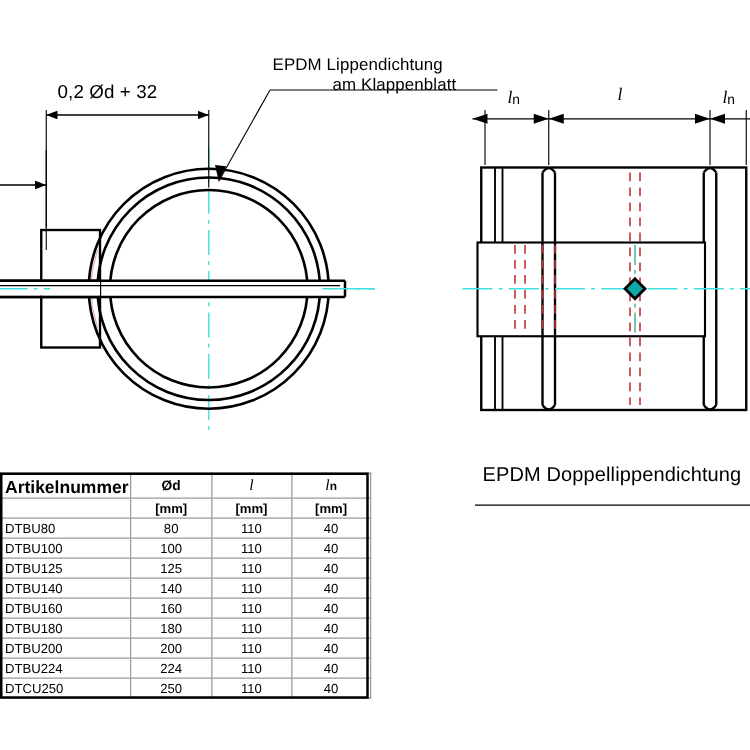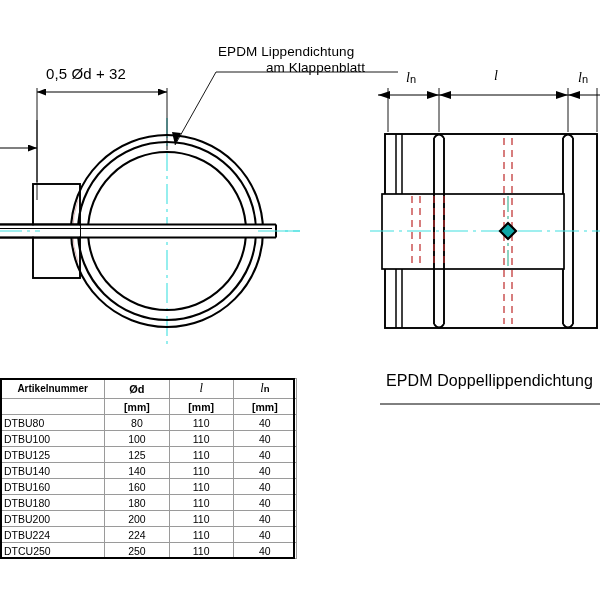--- a/index.html
+++ b/index.html
@@ -109,21 +109,21 @@
   table.spec col.c3 { width: 63px; }
 
   table.spec tr.hrow td {
     text-align: center;
     font-weight: bold;
     font-size: 11px;
     height: 19px;
   }
   table.spec tr.hrow td.first {
     text-align: center;
-    font-size: 10px;
+    font-size: 14px;
   }
   table.spec tr.hrow2 td, table.spec tr.hrow3 td {
     text-align: center;
     font-weight: bold;
     font-size: 10.5px;
     height: 15px;
   }
   table.spec tr.hrow3 td.tight { letter-spacing: -0.3px; }
   table.spec tbody td {
     text-align: center;
@@ -290,21 +290,21 @@
     </g>
   </svg>
 
   <div class="anno" id="label-epdm-flap">
     <span>EPDM Lippendichtung</span>
     <span class="ln2">am Klappenblatt</span>
   </div>
 
   <div class="anno" id="label-epdm-double">EPDM Doppellippendichtung</div>
 
-  <div class="anno" id="dim-label-main">0,5 Ød + 32</div>
+  <div class="anno" id="dim-label-main">0,2 Ød + 32</div>
 
   <div class="dimtxt" id="dim-ln-left">
     <i>l</i><span class="sub">n</span>
   </div>
   <div class="dimtxt" id="dim-l-mid">
     <i>l</i>
   </div>
   <div class="dimtxt" id="dim-ln-right">
     <i>l</i><span class="sub">n</span>
   </div>

